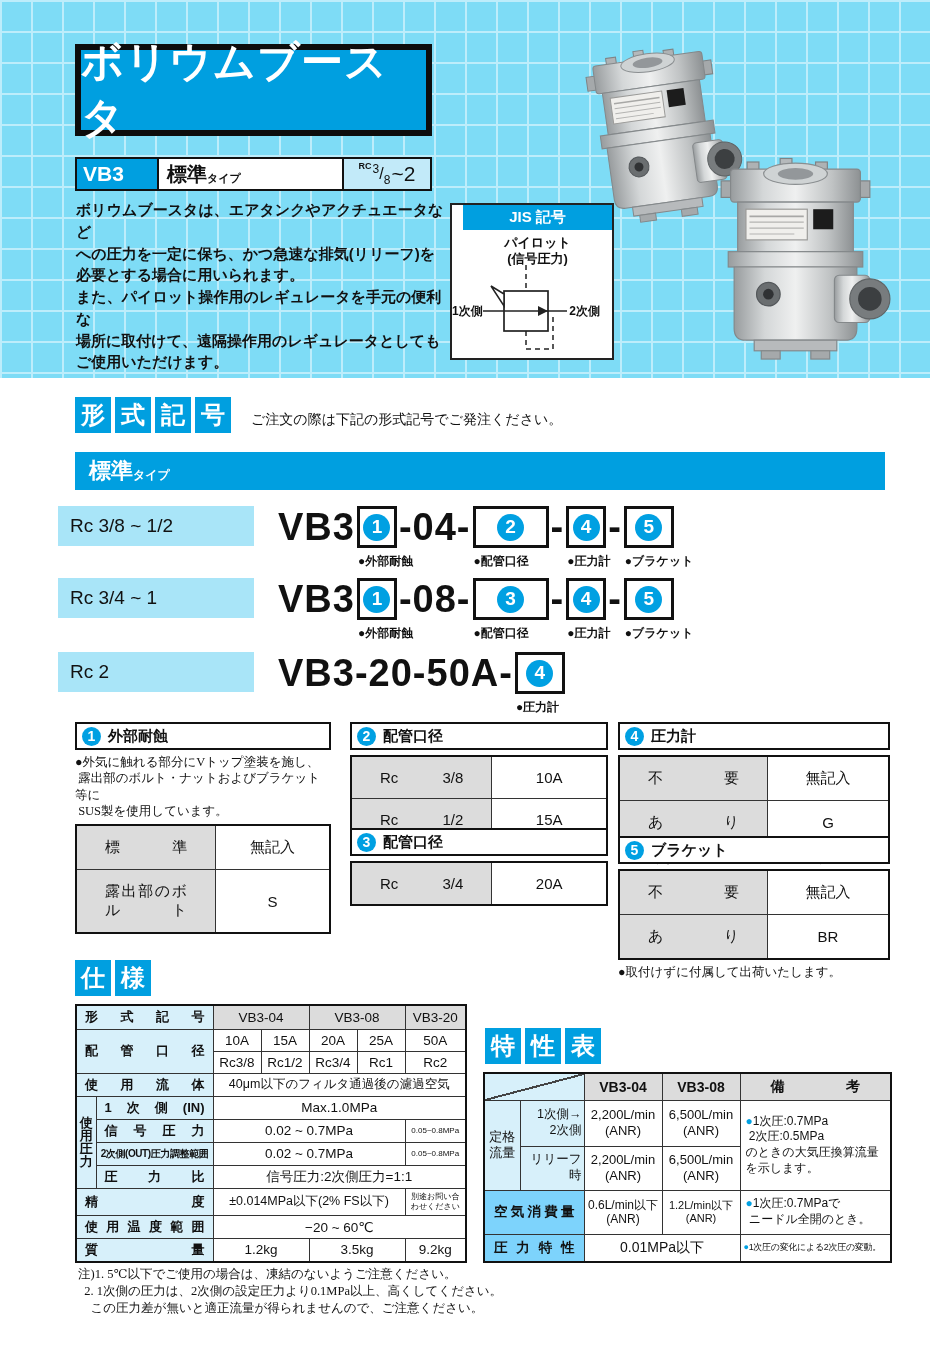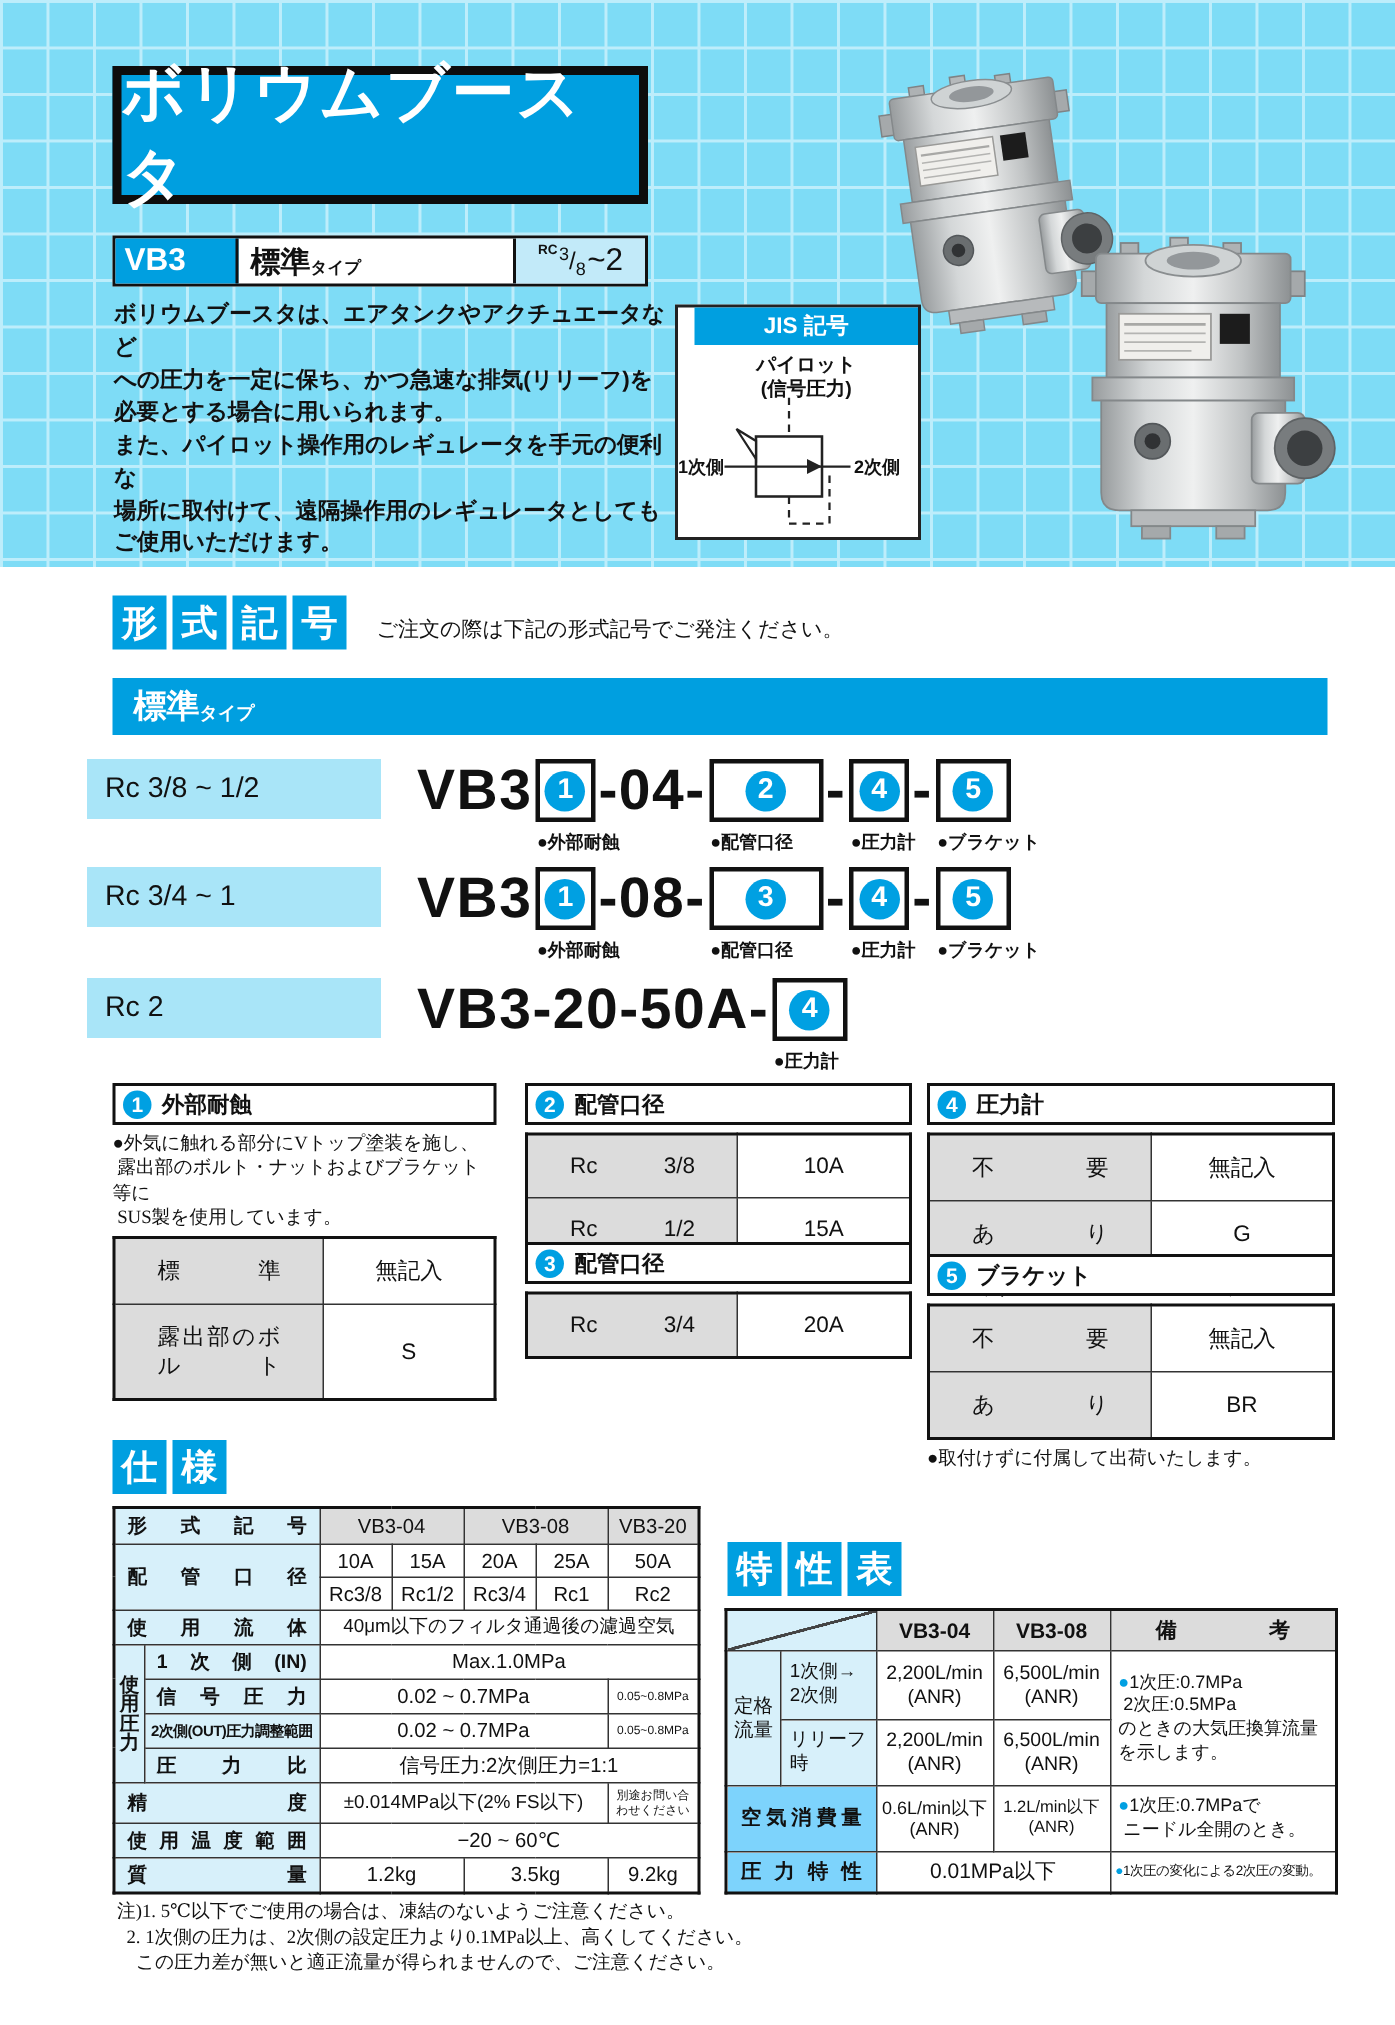--- a/index.html
+++ b/index.html
@@ -96,21 +96,21 @@
 
   
   .chart-wrap{position:absolute;left:483px;top:1072px;}
   table.chart{border-collapse:collapse;table-layout:fixed;width:407px;border:2px solid #111;}
   .chart th,.chart td{border:1px solid #333;box-sizing:border-box;padding:0 2px;overflow:hidden;}
   .chart .ghead{background:#DCDCDC;font-size:14px;font-weight:bold;text-align:center;}
   .chart .ghead-j{background:#DCDCDC;font-size:14px;font-weight:bold;text-align:justify;
       -moz-text-align-last:justify;text-align-last:justify;padding:0 30px;}
   .chart th.lab{background:#7dd3fc;font-size:13.5px;font-weight:bold;text-align:justify;
       -moz-text-align-last:justify;text-align-last:justify;padding:0 9px;}
-  .chart th.sub{background:#D7F0FA;font-size:12.5px;font-weight:normal;text-align:left;
+  .chart th.sub{background:#D7F0FA;font-size:12.5px;font-weight:normal;text-align:right;
       padding-left:6px;white-space:pre-line;line-height:1.25;margin-left:46px;}
   .chart th.vflow{background:#D7F0FA;font-size:13px;font-weight:normal;text-align:center;
       white-space:pre-line;line-height:1.25;padding:0;}
   .chart td.val{font-size:13px;text-align:center;white-space:pre-line;line-height:1.2;background:#fff;}
   .chart td.remark{font-size:12px;text-align:left;white-space:pre-wrap;line-height:1.3;
       padding:2px 5px;background:#fff;}
   .chart td.remark::first-letter{color:#00A0E2;}
   .chart td.remark-sm{font-size:9px;letter-spacing:-0.3px;text-align:left;white-space:nowrap;
       padding:0 3px;background:#fff;}
   .chart td.remark-sm::first-letter{color:#00A0E2;}

